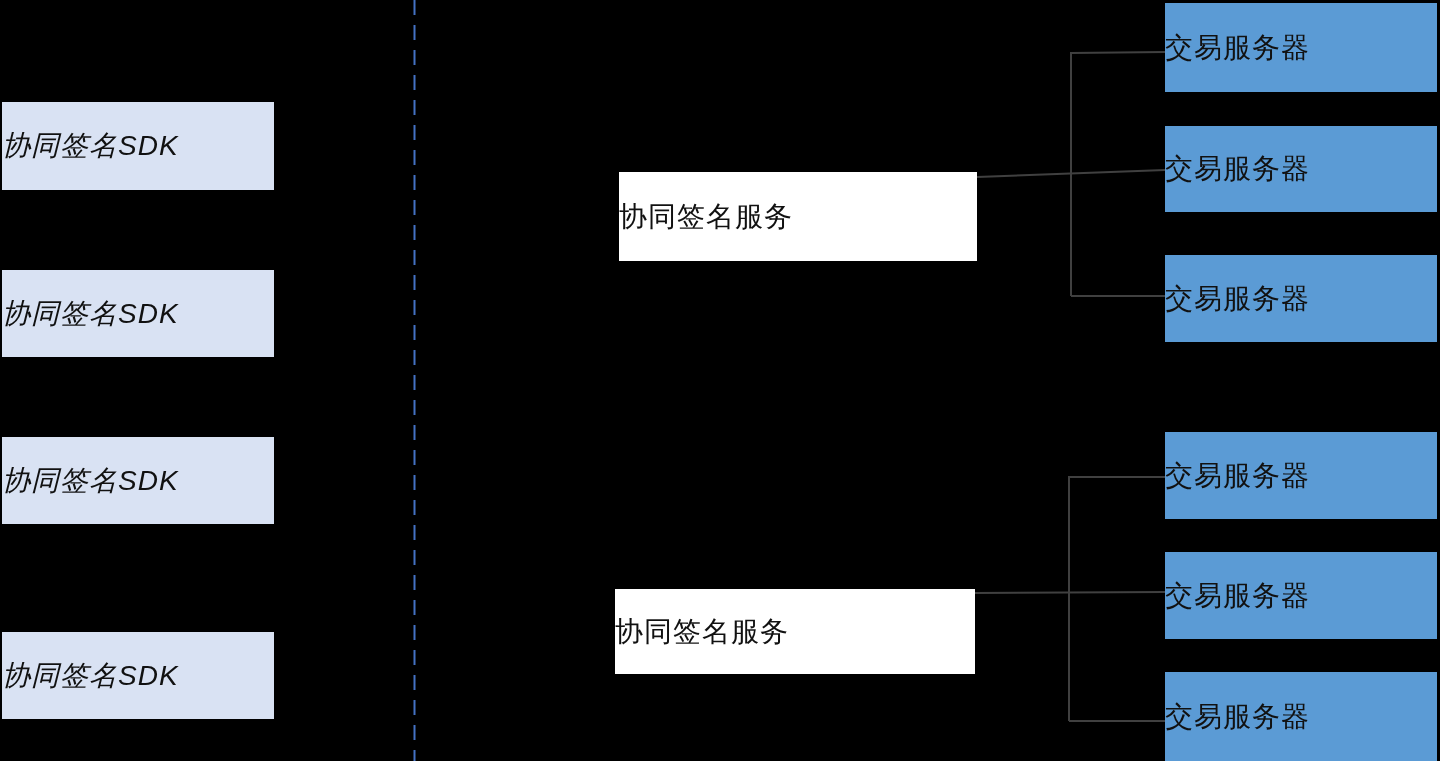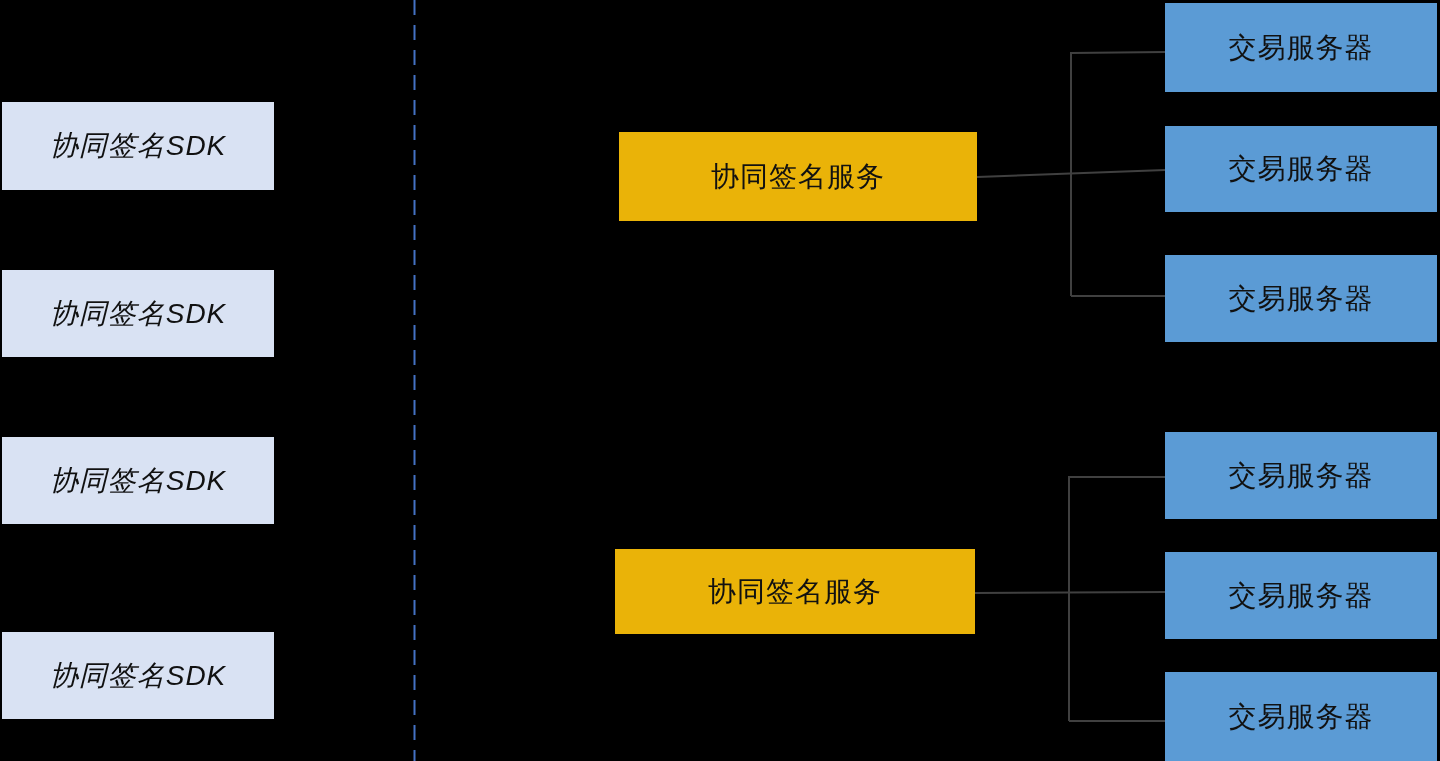--- a/index.html
+++ b/index.html
@@ -28,28 +28,27 @@
   }
   .divider {
     stroke-width: 2;
     stroke-dasharray: 15 10;
     fill: none;
   }
   .box {
     position: absolute;
     display: flex;
     align-items: center;
-    justify-content: center;
     font-size: 28px;
     letter-spacing: 1px;
     color: #111111;
     white-space: nowrap;
   }
   .sdk    { background: #D9E2F3; font-style: italic; }
-  .service{ background: #eab308; }
+  .service{ background: #ffffff; margin-top: 40px; }
   .server { background: #5B9BD5; }
 </style>
 </head>
 <body>
 
 <div class="canvas">
 
   <svg class="lines" width="1440" height="761" viewBox="0 0 1440 761">
 
     <line class="divider" x1="414.5" y1="0" x2="414.5" y2="761" stroke="#4472C4"></line>

